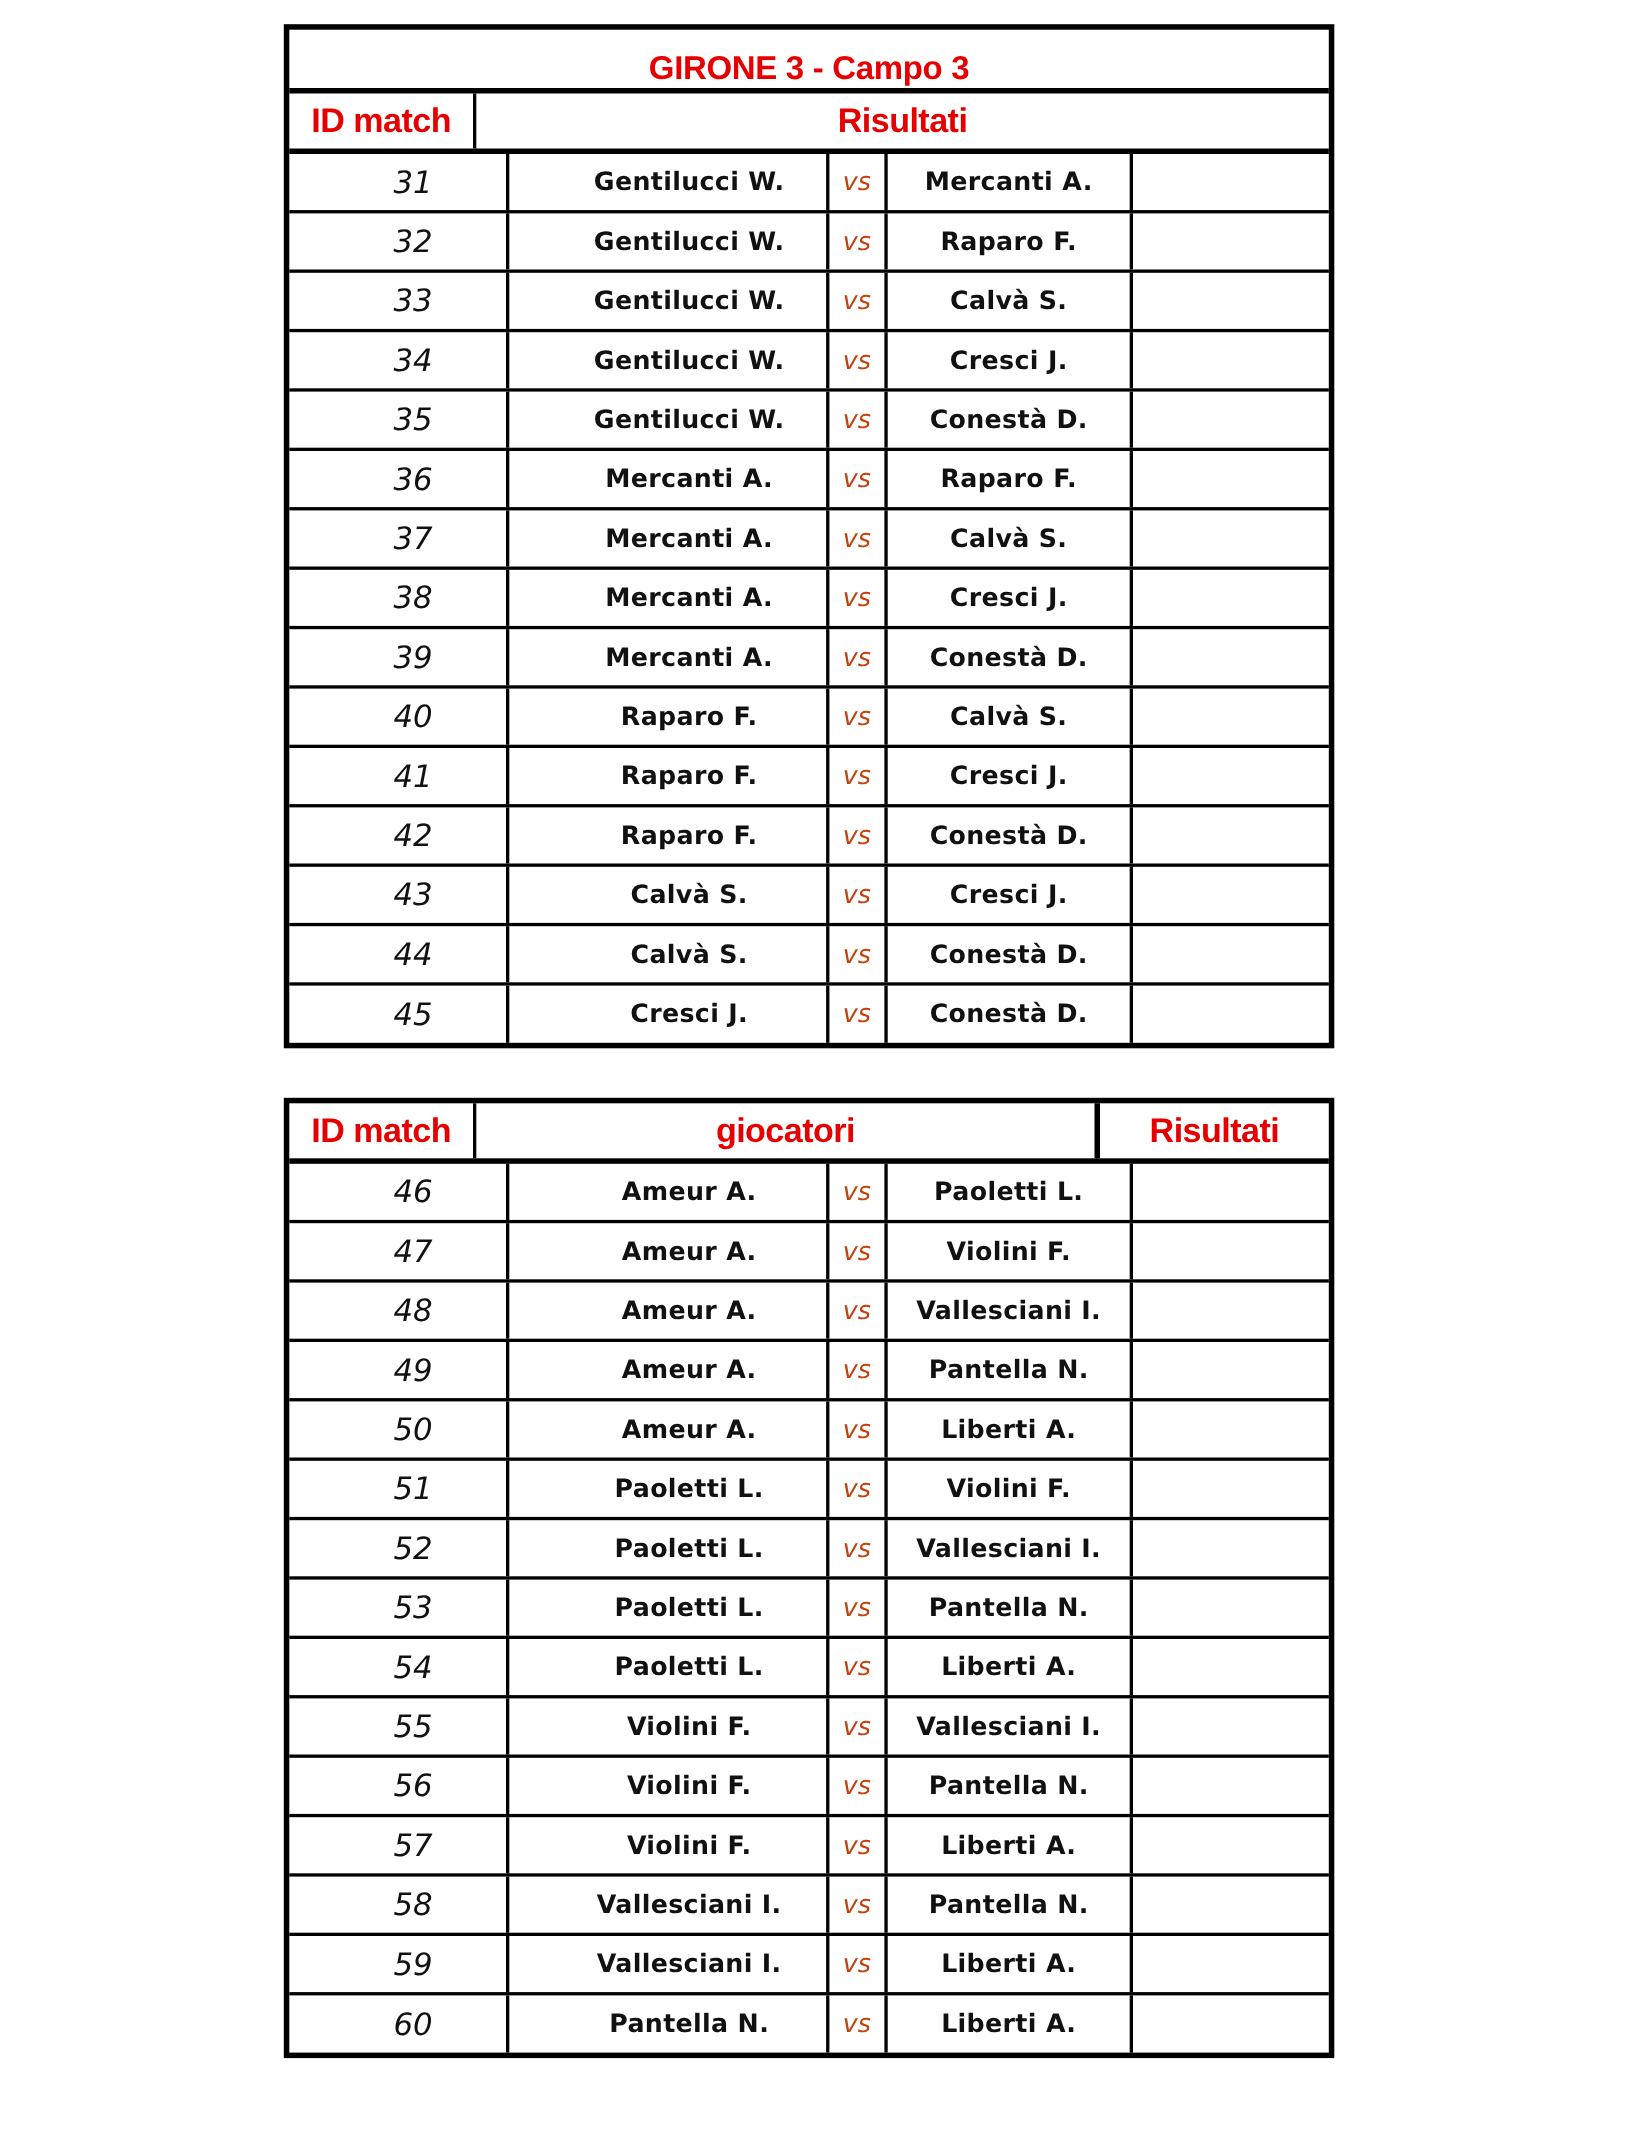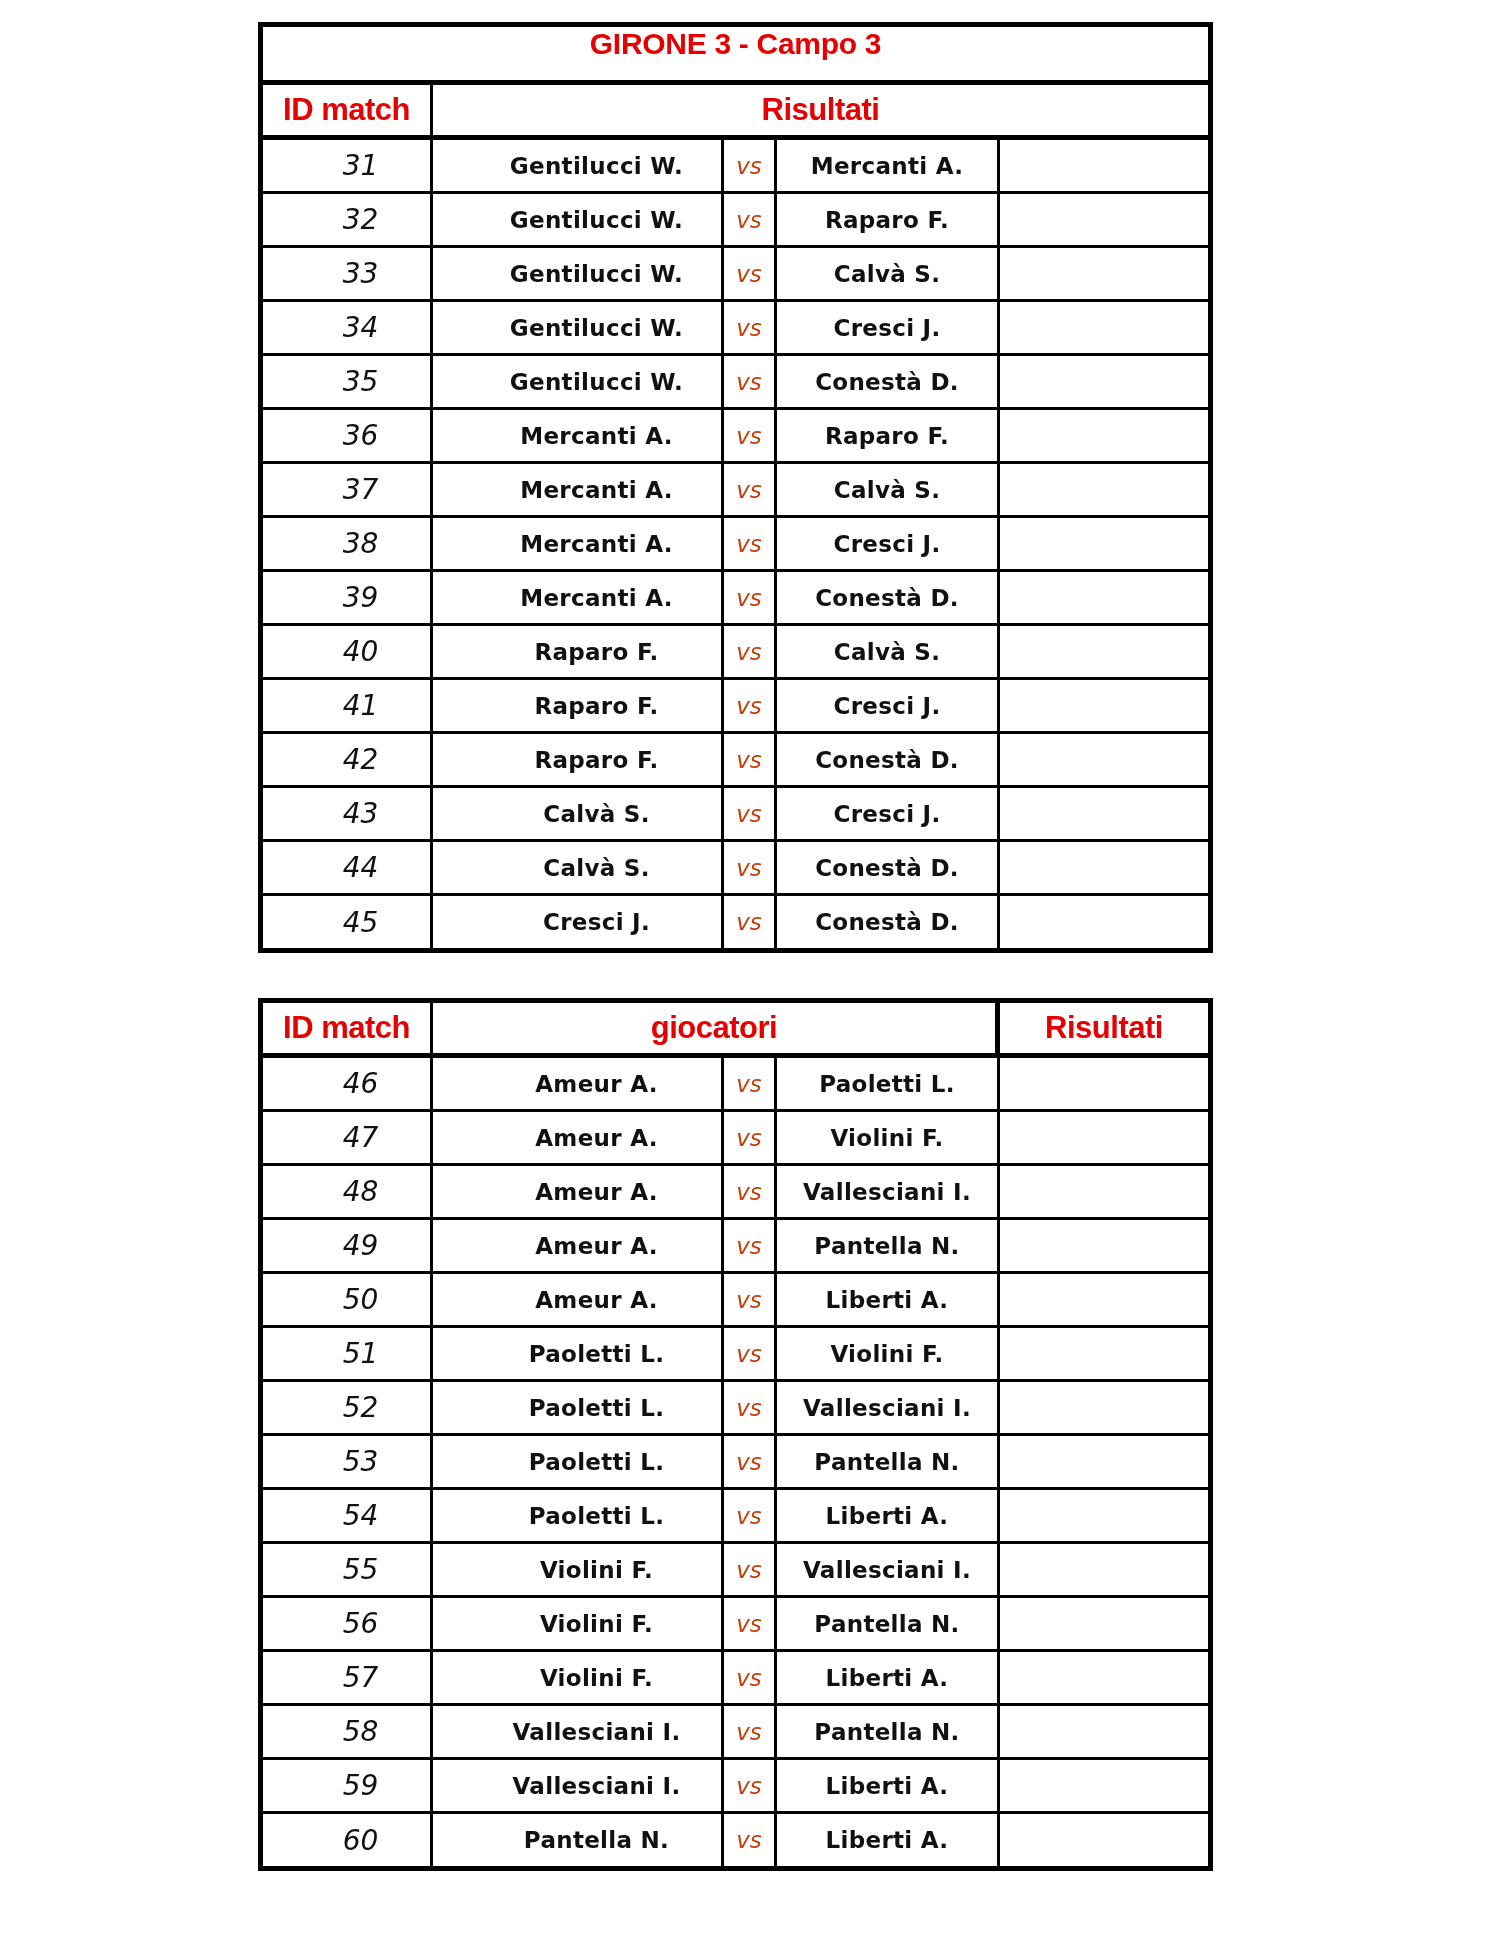--- a/index.html
+++ b/index.html
@@ -1,31 +1,31 @@
 <!DOCTYPE html>
 <html><head>
 <meta charset="utf-8">
 <style>
   html, body { margin: 0; padding: 0; background: #ffffff; }
   body { width: 1500px; height: 1946px; position: relative; overflow: hidden; }
   .sheet { position: absolute; left: 258px; width: 955px; box-sizing: border-box; border: 5px solid #000; background: #fff; }
   .sheet.t1 { top: 22px; }
   .sheet.t2 { top: 998px; }
-  .title-row { height: 53px; border-bottom: 5px solid #000; display: flex; align-items: flex-start; justify-content: center; box-sizing: content-box; }
+  .title-row { height: 53px; border-bottom: 5px solid #000; display: flex; align-items: flex-end; justify-content: center; box-sizing: content-box; }
   .title-row span { color: #e60000; font-family: "Liberation Sans", sans-serif; font-weight: bold; font-size: 30px; letter-spacing: -0.3px; }
   .header-row { display: flex; height: 50px; border-bottom: 5px solid #000; box-sizing: content-box; }
   .header-row .hc { display: flex; align-items: center; justify-content: center; color: #e60000; font-family: "Liberation Sans", sans-serif; font-weight: bold; font-size: 31px; letter-spacing: -0.5px; }
   .c-id { width: 170px; flex: none; border-right: 3px solid #000; box-sizing: border-box; }
   .c-game { width: 567px; flex: none; border-right: 3px solid #000; box-sizing: border-box; }
   .c-res { flex: 1; }
   .t2 .header-row .c-game { border-right-width: 5px; }
   .row { display: flex; height: 51px; border-bottom: 3px solid #000; box-sizing: content-box; }
   .row:last-child { border-bottom: none; height: 52px; }
   .cell { display: flex; align-items: center; justify-content: center; box-sizing: border-box; }
-  .cell.id { width: 170px; flex: none; border-right: 3px solid #000; font-family: "DejaVu Sans", sans-serif; font-style: italic; font-size: 28px; color: #111; padding-left: 28px; }
+  .cell.id { width: 200px; flex: none; border-right: 3px solid #000; font-family: "DejaVu Sans", sans-serif; font-style: italic; font-size: 28px; color: #111; padding-left: 28px; }
   .cell.p1 { width: 291px; flex: none; border-right: 3px solid #000; font-family: "DejaVu Sans", sans-serif; font-weight: bold; font-size: 23px; color: #111; letter-spacing: 0.3px; padding-left: 39px; }
   .cell.vs { width: 53px; flex: none; border-right: 3px solid #000; font-family: "DejaVu Sans", sans-serif; font-style: italic; font-size: 23px; color: #c2410c; }
   .cell.p2 { width: 223px; flex: none; border-right: 3px solid #000; font-family: "DejaVu Sans", sans-serif; font-weight: bold; font-size: 23px; color: #111; letter-spacing: 0.3px; white-space: nowrap; }
   .cell.res { flex: 1; }
 </style>
 </head>
 <body>
 
 <div class="sheet t1">
   <div class="title-row">

